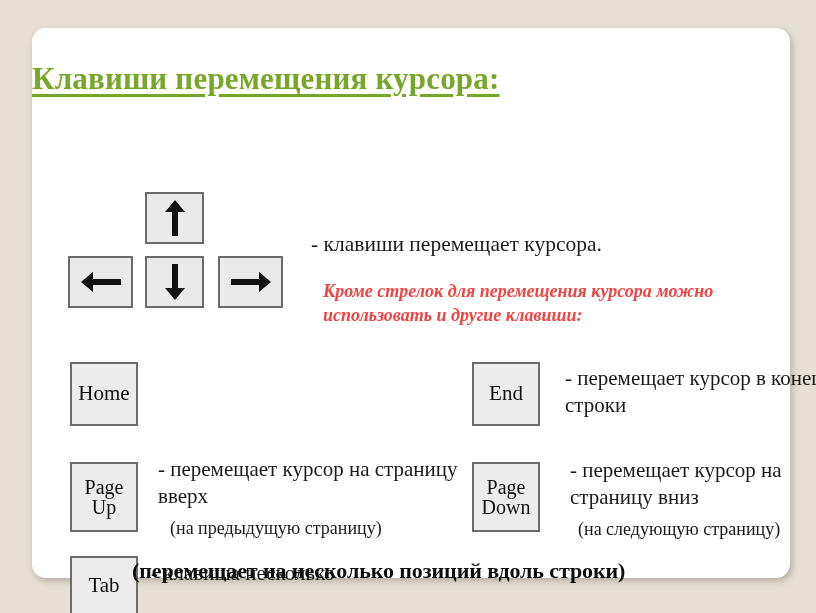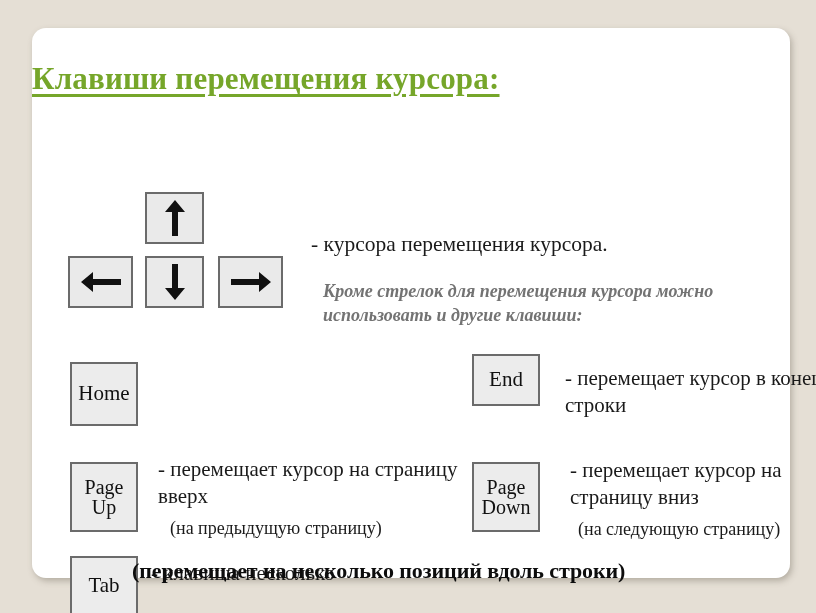--- a/index.html
+++ b/index.html
@@ -63,21 +63,21 @@
   .keybox svg { display: block; }
 
   
   #key-arrow-up    { left: 113px; top: 164px; width: 59px; height: 52px; }
   #key-arrow-left  { left: 36px;  top: 228px; width: 65px; height: 52px; }
   #key-arrow-down  { left: 113px; top: 228px; width: 59px; height: 52px; }
   #key-arrow-right { left: 186px; top: 228px; width: 65px; height: 52px; }
 
   
   #key-home      { left: 38px;  top: 334px; width: 68px; height: 64px; }
-  #key-end       { left: 440px; top: 326px; width: 68px; height: 52px; text-align: right; }
+  #key-end       { left: 440px; top: 334px; width: 68px; height: 64px; text-align: right; }
   #key-page-up   { left: 38px;  top: 434px; width: 68px; height: 70px; font-size: 20px; }
   #key-page-down { left: 440px; top: 434px; width: 68px; height: 70px; font-size: 20px; }
   #key-tab       { left: 38px;  top: 528px; width: 68px; height: 60px; }
 
   .key-label-multi { white-space: pre-line; }
 
   
   .desc {
     position: absolute;
     color: #1a1a1a;
@@ -89,21 +89,21 @@
     top: 203px;
     font-size: 21.5px;
     white-space: nowrap;
   }
 
   #note-other-keys {
     position: absolute;
     left: 291px;
     top: 252px;
     width: 460px;
-    color: #737373;
+    color: #ef4444;
     font-size: 18px;
     font-weight: bold;
     font-style: italic;
     line-height: 1.32;
   }
 
   #desc-home      { left: 119px; top: 339px; width: 300px; }
   #desc-end       { left: 533px; top: 337px; width: 270px; }
   #desc-page-up   { left: 126px; top: 428px; width: 300px; }
   #desc-page-down { left: 538px; top: 429px; width: 280px; }
@@ -162,21 +162,21 @@
   </div>
 
   <div class="keybox arrow" id="key-arrow-right">
     <span>
       <svg width="42" height="22" viewBox="0 0 42 22" aria-hidden="true">
         <polygon points="41,11 29,1 29,8 1,8 1,14 29,14 29,21" fill="#111111"></polygon>
       </svg>
     </span>
   </div>
 
-  <div class="desc" id="desc-arrows">- курсора перемещения курсора.</div>
+  <div class="desc" id="desc-arrows">- клавиши перемещает курсора.</div>
 
   <div id="note-other-keys">Кроме стрелок для перемещения курсора можно использовать и другие клавиши:</div>
 
   <div class="keybox" id="key-home">
     <span>Home</span>
   </div>
 
   <div class="keybox" id="key-end">
     <span>End</span>
   </div>

